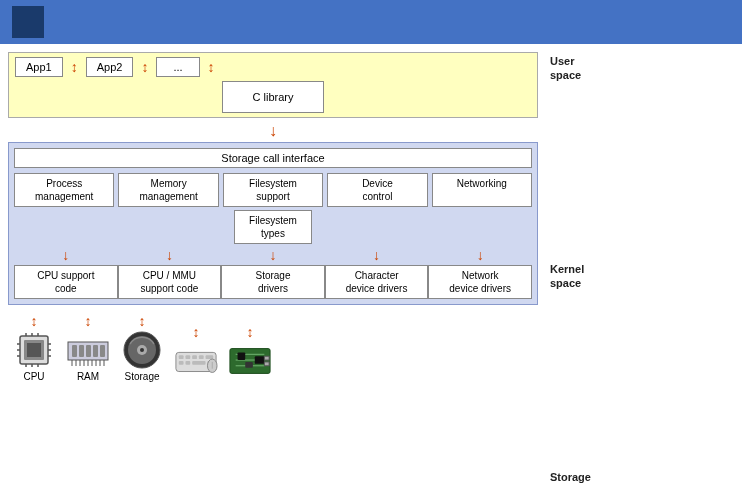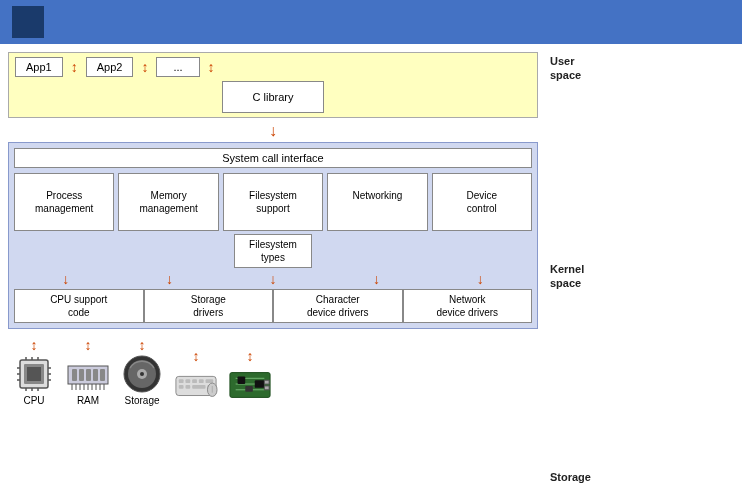--- a/index.html
+++ b/index.html
@@ -134,21 +134,21 @@
 
     .kernel-row1 {
       display: flex;
       gap: 4px;
       margin-bottom: 3px;
       align-items: stretch;
     }
     .kernel-box {
       border: 1px solid #888;
       background: #fff;
-      padding: 15px 4px;
+      padding: 3px 4px;
       text-align: center;
       font-size: 10px;
       flex: 1;
       line-height: 1.3;
     }
 
     
     .fs-types-row {
       display: flex;
       justify-content: center;
@@ -237,44 +237,45 @@
       </div>
       <div class="c-library-row">
         <div class="c-library-box">C library</div>
       </div>
     </div>
 
     <div class="arrow-down-center">↓</div>
 
     <div id="kernel-space">
 
-      <div class="syscall-box">System call interface</div>
+      <div class="syscall-box">Storage call interface</div>
 
       <div class="kernel-row1">
         <div class="kernel-box">Process<br>management</div>
         <div class="kernel-box">Memory<br>management</div>
         <div class="kernel-box">Filesystem<br>support</div>
+        <div class="kernel-box">Device<br>control</div>
         <div class="kernel-box">Networking</div>
-        <div class="kernel-box">Device<br>control</div>
       </div>
 
       <div class="fs-types-row">
         <div class="fs-types-box">Filesystem<br>types</div>
       </div>
 
       <div class="kernel-arrow-row">
         <span>↓</span>
         <span>↓</span>
         <span>↓</span>
         <span>↓</span>
         <span>↓</span>
       </div>
 
       <div class="driver-row">
         <div class="driver-box">CPU support<br>code</div>
+        <div class="driver-box">CPU / MMU<br>support code</div>
         <div class="driver-box">Storage<br>drivers</div>
         <div class="driver-box">Character<br>device drivers</div>
         <div class="driver-box">Network<br>device drivers</div>
       </div>
 
     </div>
 
     <div id="hardware-section">
 
       <div class="hw-item">

